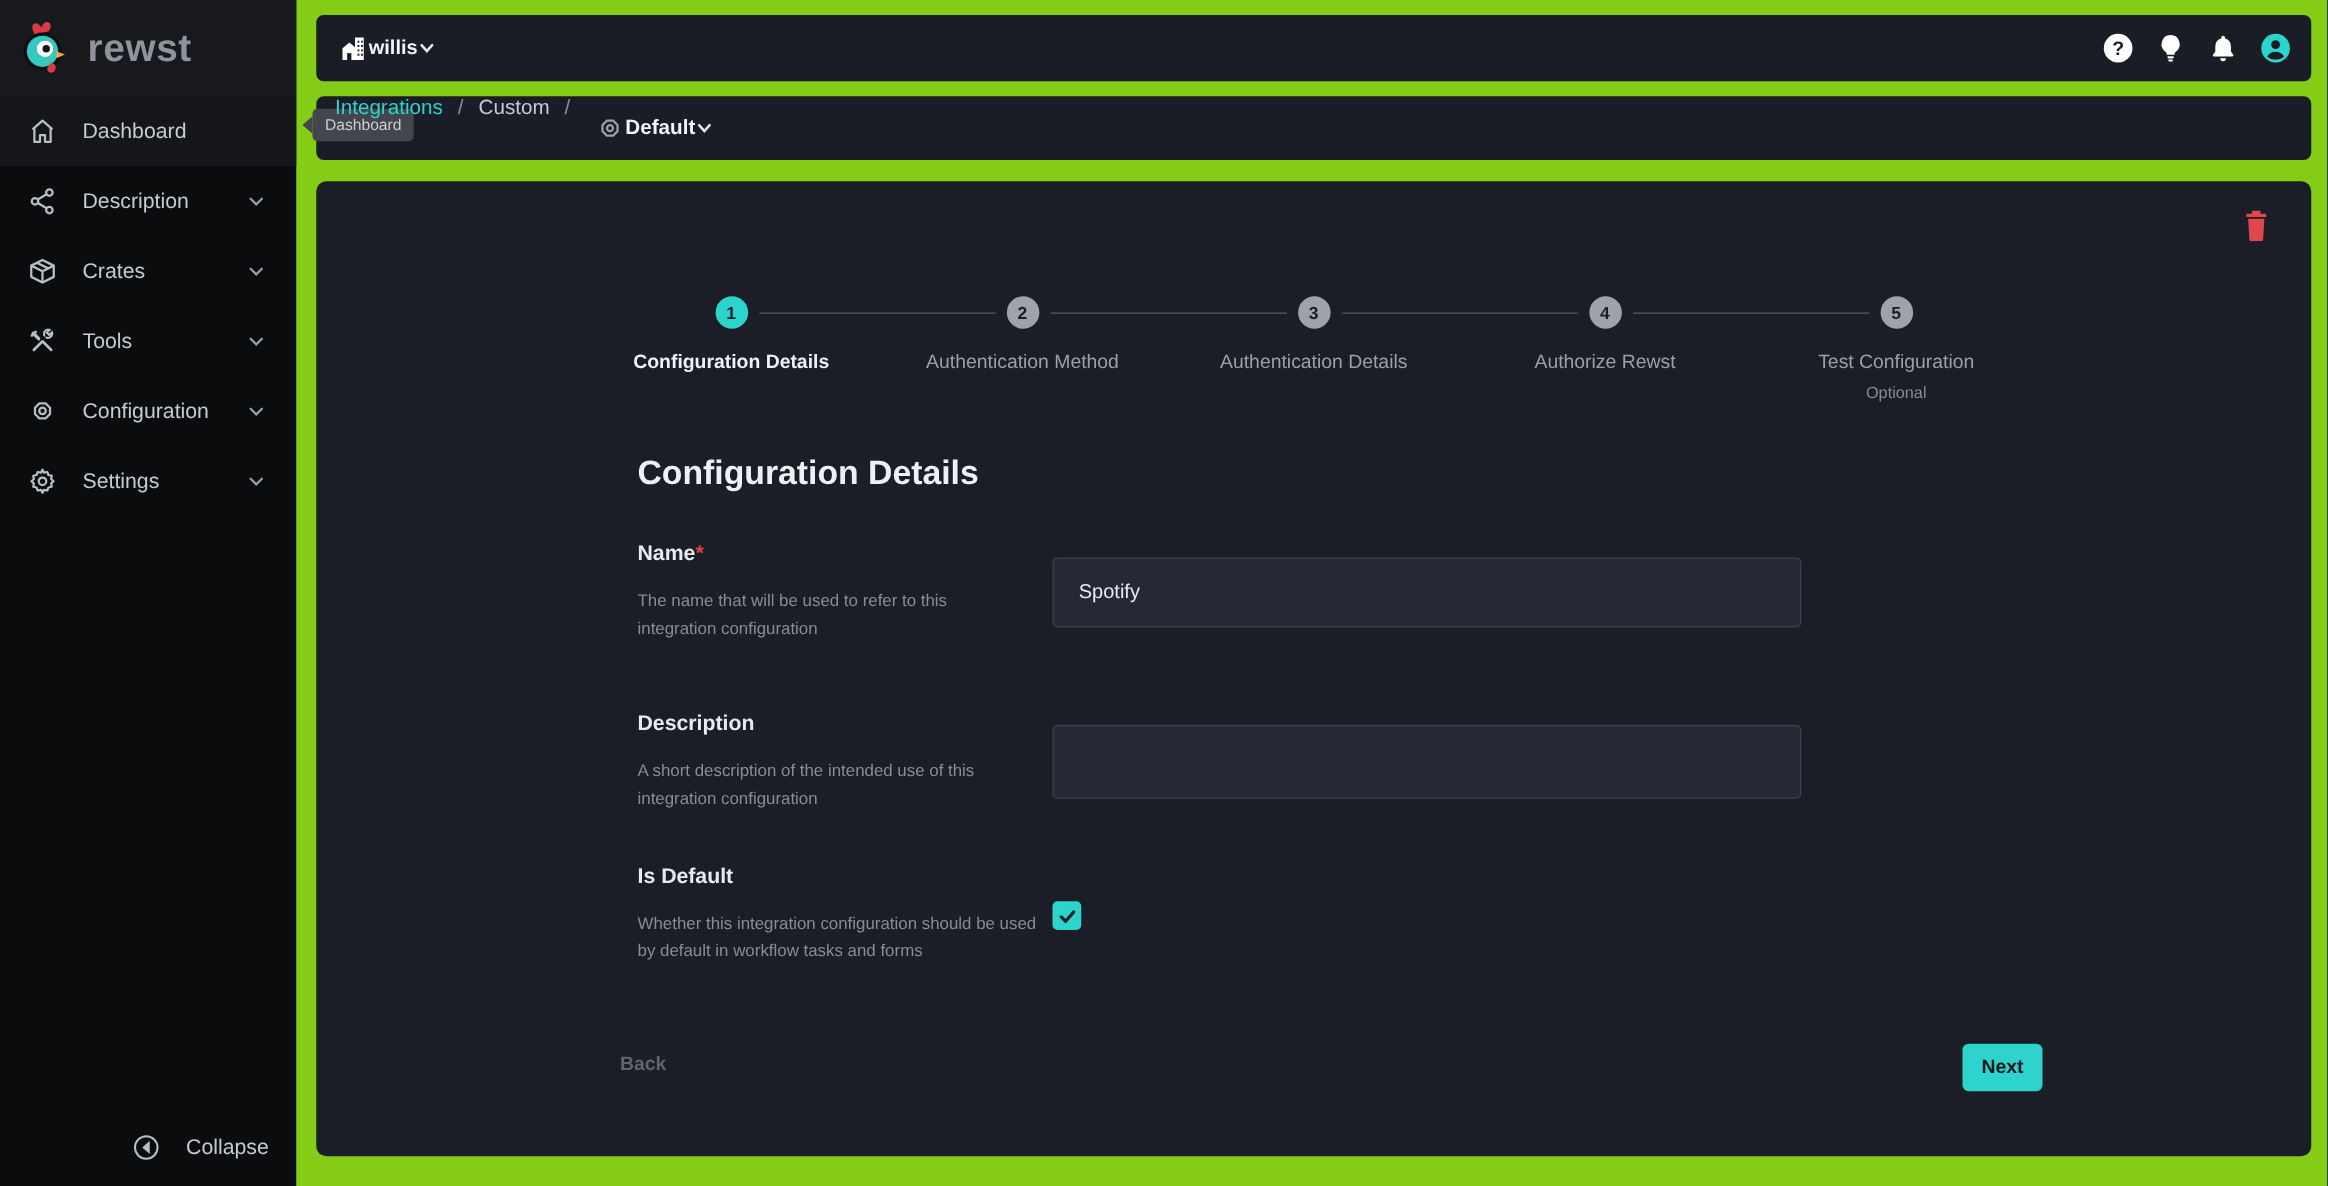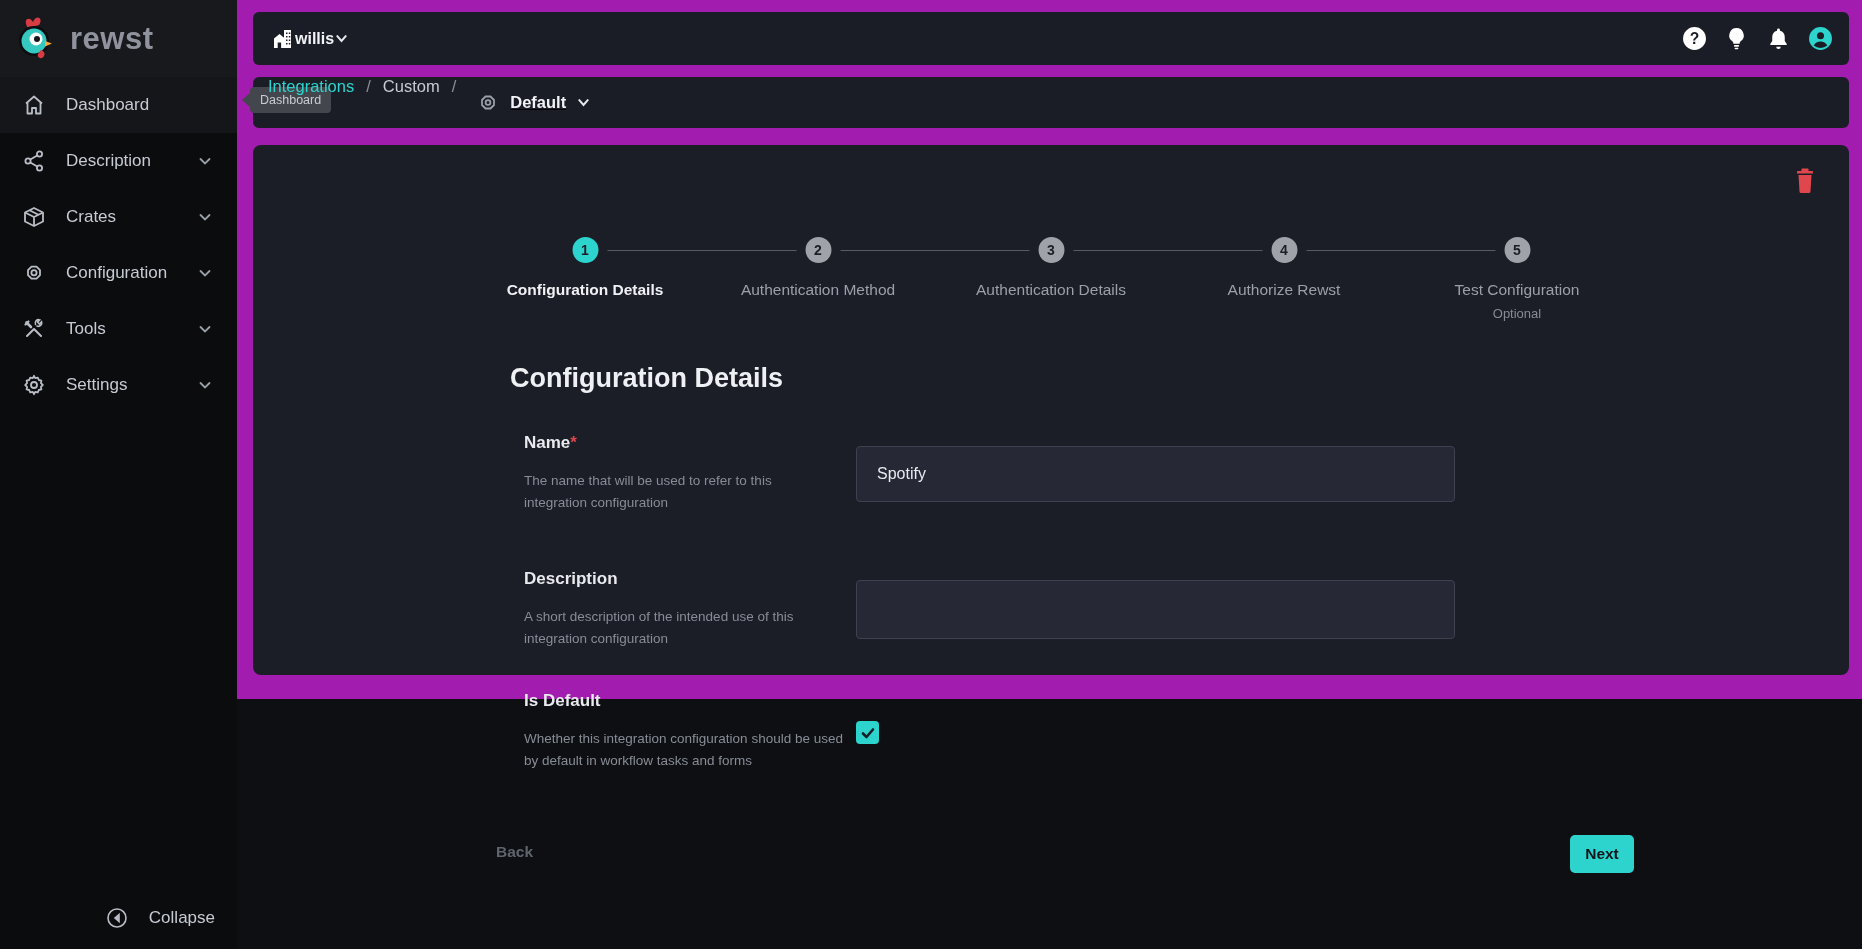--- a/index.html
+++ b/index.html
@@ -1,18 +1,18 @@
 <!DOCTYPE html>
 <html><head>
 <meta charset="utf-8">
 <style>
   * { margin:0; padding:0; box-sizing:border-box; }
   html,body { width:1862px; height:949px; overflow:hidden; background:#0e0f13;
     font-family:"Liberation Sans", sans-serif; }
-  .app { position:relative; width:1862px; height:699px; background:#a21caf; }
+  .app { position:relative; width:1862px; height:949px; background:#84cc16; }
 
   
   .sidebar { position:absolute; left:0; top:0; width:237px; height:949px;
     background:#0b0c0e; display:flex; flex-direction:column; z-index:3; }
   .sidebar-header { height:77px; background:#18191d; display:flex; align-items:center;
     padding-left:14px; gap:10px; flex:0 0 auto; }
   .logo-mark { width:46px; height:50px; flex:0 0 auto; }
   .logo-text { font-size:31px; font-weight:bold; color:#90939d; letter-spacing:.5px; }
   .nav { display:flex; flex-direction:column; }
   .nav-item { height:56px; display:flex; align-items:center; padding:0 24px 0 22px;
@@ -44,21 +44,21 @@
   .tooltip { position:absolute; left:-11px; top:10px; z-index:1; display:flex; align-items:center; }
   .tooltip-arrow { width:0; height:0; border-top:7px solid transparent;
     border-bottom:7px solid transparent; border-right:8px solid #43464d; }
   .tooltip-body { background:#43464d; color:#c9ccd2; font-size:12.5px;
     padding:6px 10px; border-radius:4px; white-space:nowrap; }
   .crumb-content { position:relative; z-index:2; height:51px; display:flex;
     padding-left:15px; gap:12px; }
   .crumb-link { color:#2dd4cd; font-size:16.5px; cursor:pointer; }
   .crumb-sep { color:#8b8f99; font-size:16.5px; }
   .crumb-plain { color:#c6cad2; font-size:16.5px; cursor:pointer; }
-  .crumb-current { display:flex; align-items:center; gap:10px; margin-left:8px; cursor:pointer;text-decoration:underline; }
+  .crumb-current { display:flex; align-items:center; gap:0; margin-left:8px; cursor:pointer; }
   .crumb-current .cicon { width:24px; height:24px; color:#9aa0a8; }
   .crumb-current .cname { color:#f2f3f6; font-size:16.5px; font-weight:bold; }
   .crumb-current .chev { width:15px; height:15px; color:#e6e8ec; }
 
   
   .card { position:absolute; left:253px; top:145px; right:13px; bottom:24px;
     background:#1b1d27; border-radius:8px; z-index:1; }
   .trash { position:absolute; top:22px; right:32px; width:24px; height:26px;
     color:#e0474c; cursor:pointer; }
 
@@ -73,21 +73,21 @@
   .step.active .step-circle { background:#2dd4cd; }
   .step-label { margin-top:18px; font-size:15.5px; color:#9aa0a8; text-align:center; }
   .step.active .step-label { color:#f0f1f4; font-weight:bold; }
   .step-sub { margin-top:7px; font-size:13px; color:#868b94; }
   .step + .step::before { content:""; position:absolute; top:13px; height:1px;
     left:calc(-50% + 22px); right:calc(50% + 22px); background:#575b64; }
 
   
   .form-title { position:absolute; top:218px; left:257px; font-size:27px;
     font-weight:bold; color:#eef0f3; }
-  .frow { position:absolute; left:271px; right:150px; }
+  .frow { position:absolute; left:257px; right:150px; }
   .frow-name { top:288px; } .frow-desc { top:424px; } .frow-default { top:546px; }
   .flabel { font-size:17px; font-weight:bold; color:#e8eaed; }
   .flabel .req { color:#e0474c; font-weight:bold; }
   .fhelp { margin-top:17px; font-size:13.5px; line-height:1.65; color:#878c96; max-width:300px; }
   .fcontrol { position:absolute; left:332px; top:0; }
   .frow-name .fcontrol { top:13px; } .frow-desc .fcontrol { top:11px; }
   .frow-default .fcontrol { top:30px; }
   .text-input { width:599px; height:56px; background:#262935; border:1px solid #3e4250;
     border-radius:4px; color:#e8eaed; font-size:16px; padding:0 20px;
     font-family:"Liberation Sans", sans-serif; outline:none; }
@@ -149,37 +149,37 @@
           <path d="M12 3 21 7.5v9L12 21 3 16.5v-9z"></path>
             <path d="M3 7.5 12 12l9-4.5M12 12v9"></path>
             <path d="M7.5 5.2 16.5 9.7"></path>
         </svg>
         <span class="nlabel">Crates</span>
         <svg class="chev" viewBox="0 0 16 16" fill="none" stroke="currentColor" stroke-width="1.8" stroke-linecap="round">
             <path d="M3.5 6 8 10.5 12.5 6"></path>
           </svg>
       </div>
       <div class="nav-item">
-        <svg class="nicon" viewBox="0 0 24 24" fill="none" stroke="currentColor" stroke-width="1.8" stroke-linejoin="round">
-          <path d="M9.5 3.5h5l3.5 3.5v5l-3.5 3.5h-5L6 12V7z" transform="translate(0 2.2)"></path>
-          <circle cx="12" cy="11.7" r="2.6"></circle>
-        </svg>
-        <span class="nlabel">Configuration</span>
-        <svg class="chev" viewBox="0 0 16 16" fill="none" stroke="currentColor" stroke-width="1.8" stroke-linecap="round">
-            <path d="M3.5 6 8 10.5 12.5 6"></path>
-          </svg>
-      </div>
-      <div class="nav-item">
         <svg class="nicon" viewBox="0 0 24 24" fill="none" stroke="currentColor" stroke-width="2" stroke-linecap="round">
           <path d="M5 19 12 12M19 19 12 12"></path>
           <path d="M4.5 5.5 9 10" stroke-width="2.6"></path>
           <path d="M3.5 7.5 6.5 4.5" stroke-width="2.2"></path>
           <path d="M15 9a3.4 3.4 0 0 0 4.6-4.2l-2.2 2.2-1.9-1.9 2.2-2.2A3.4 3.4 0 0 0 13.5 7.5" stroke-width="1.6"></path>
         </svg>
         <span class="nlabel">Tools</span>
+        <svg class="chev" viewBox="0 0 16 16" fill="none" stroke="currentColor" stroke-width="1.8" stroke-linecap="round">
+            <path d="M3.5 6 8 10.5 12.5 6"></path>
+          </svg>
+      </div>
+      <div class="nav-item">
+        <svg class="nicon" viewBox="0 0 24 24" fill="none" stroke="currentColor" stroke-width="1.8" stroke-linejoin="round">
+          <path d="M9.5 3.5h5l3.5 3.5v5l-3.5 3.5h-5L6 12V7z" transform="translate(0 2.2)"></path>
+          <circle cx="12" cy="11.7" r="2.6"></circle>
+        </svg>
+        <span class="nlabel">Configuration</span>
         <svg class="chev" viewBox="0 0 16 16" fill="none" stroke="currentColor" stroke-width="1.8" stroke-linecap="round">
             <path d="M3.5 6 8 10.5 12.5 6"></path>
           </svg>
       </div>
       <div class="nav-item">
         <svg class="nicon" viewBox="0 0 24 24" fill="none" stroke="currentColor" stroke-width="1.8">
           <circle cx="12" cy="12" r="3"></circle>
           <path d="M12 2.8l1.2 2.3 2.6-.5 1 2.4 2.6.6-.5 2.6 1.9 1.8-1.9 1.8.5 2.6-2.6.6-1 2.4-2.6-.5L12 21.2l-1.2-2.3-2.6.5-1-2.4-2.6-.6.5-2.6L3.2 12l1.9-1.8-.5-2.6 2.6-.6 1-2.4 2.6.5z" stroke-linejoin="round"></path>
         </svg>
         <span class="nlabel">Settings</span>

